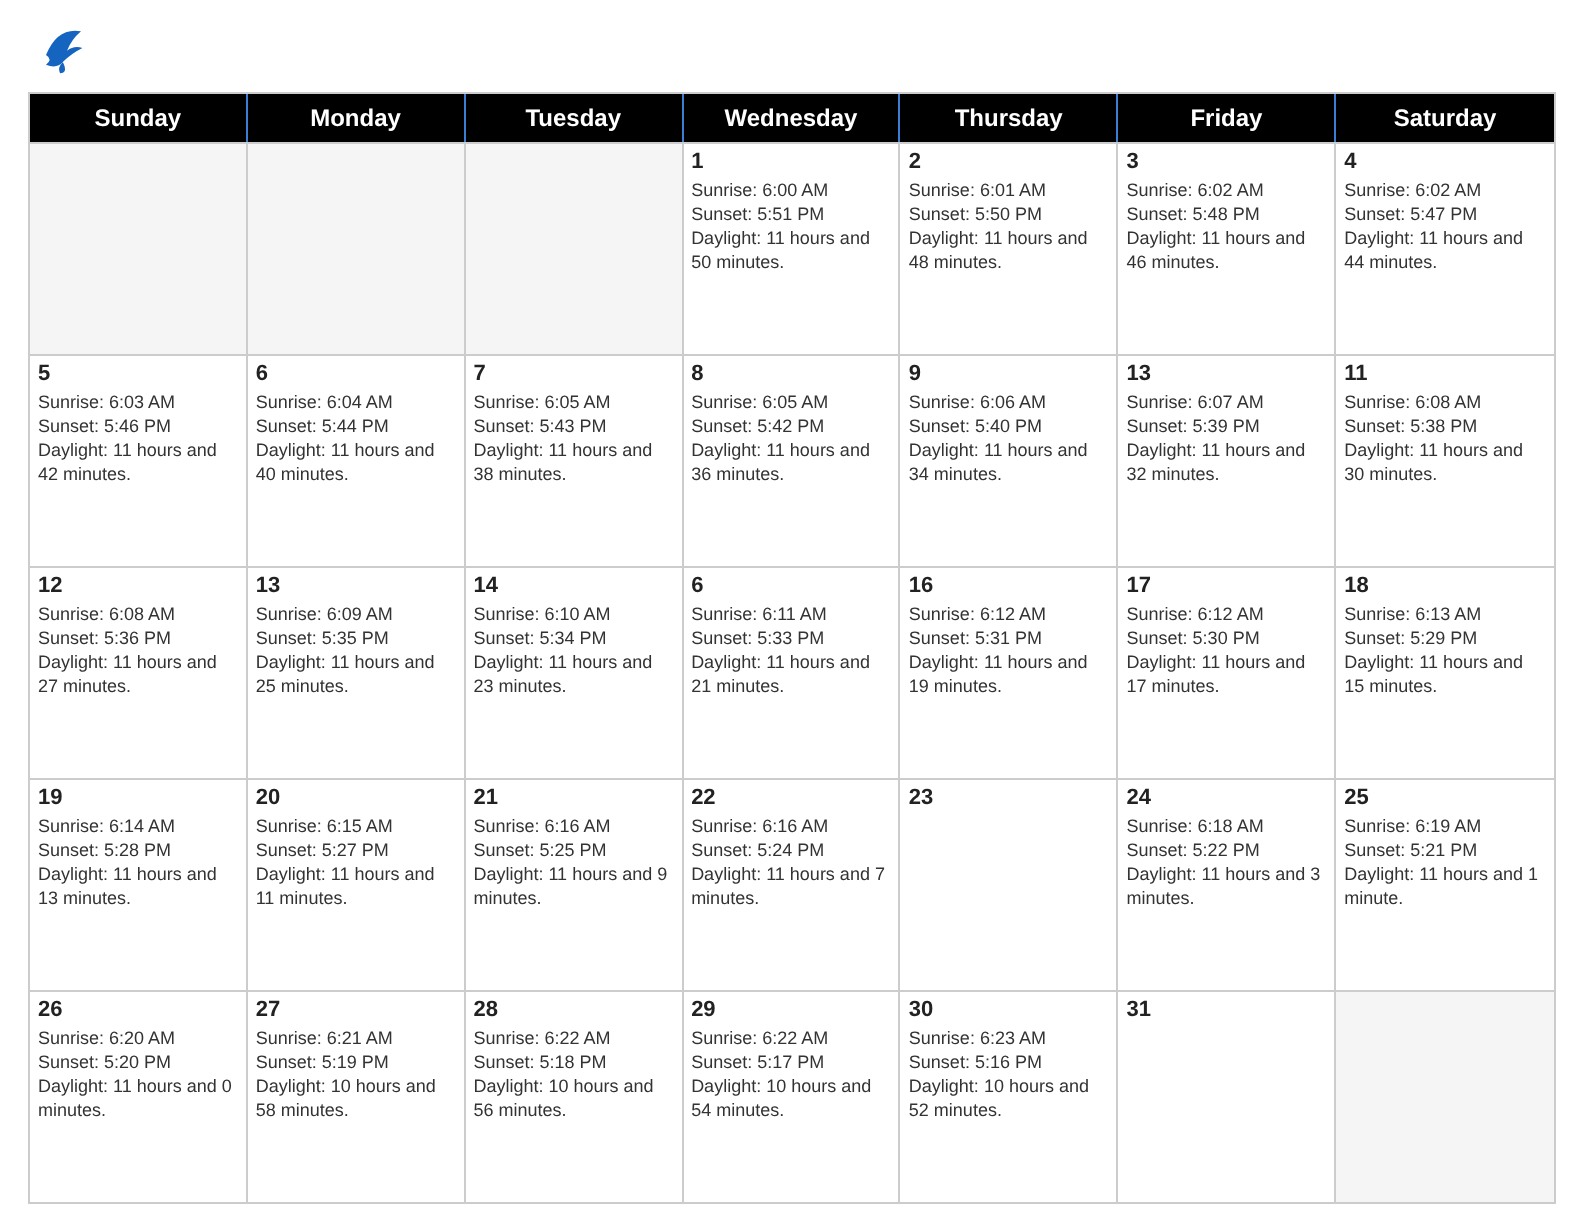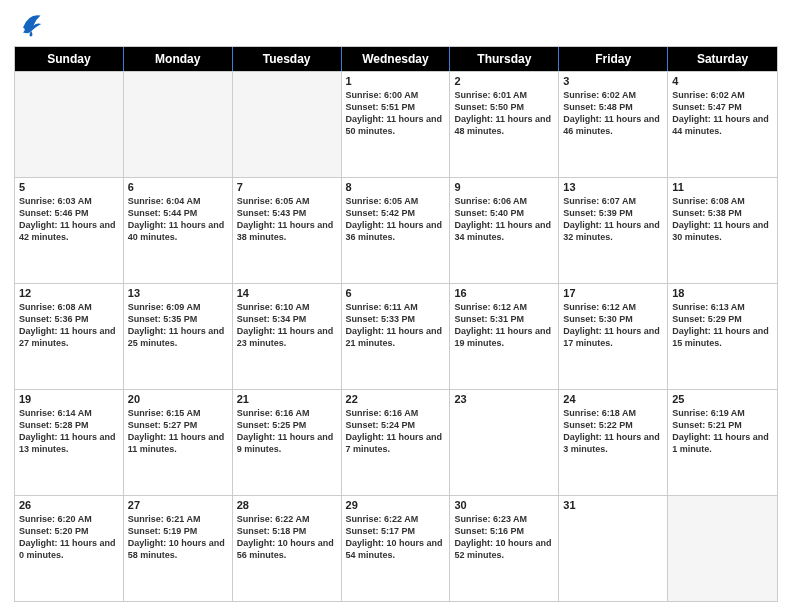--- a/index.html
+++ b/index.html
@@ -96,21 +96,20 @@
     .cell-date {
       font-size: 11px;
       font-weight: bold;
       margin-bottom: 2px;
       color: #222;
     }
     .cell-info {
       font-size: 9px;
       line-height: 1.35;
       color: #333;
-      font-weight: bold;
     }
   </style>
 </head>
 <body>
 
 <div class="container">
   <div class="header">
     <div class="logo">
       <div class="logo-text">
         <span></span>

